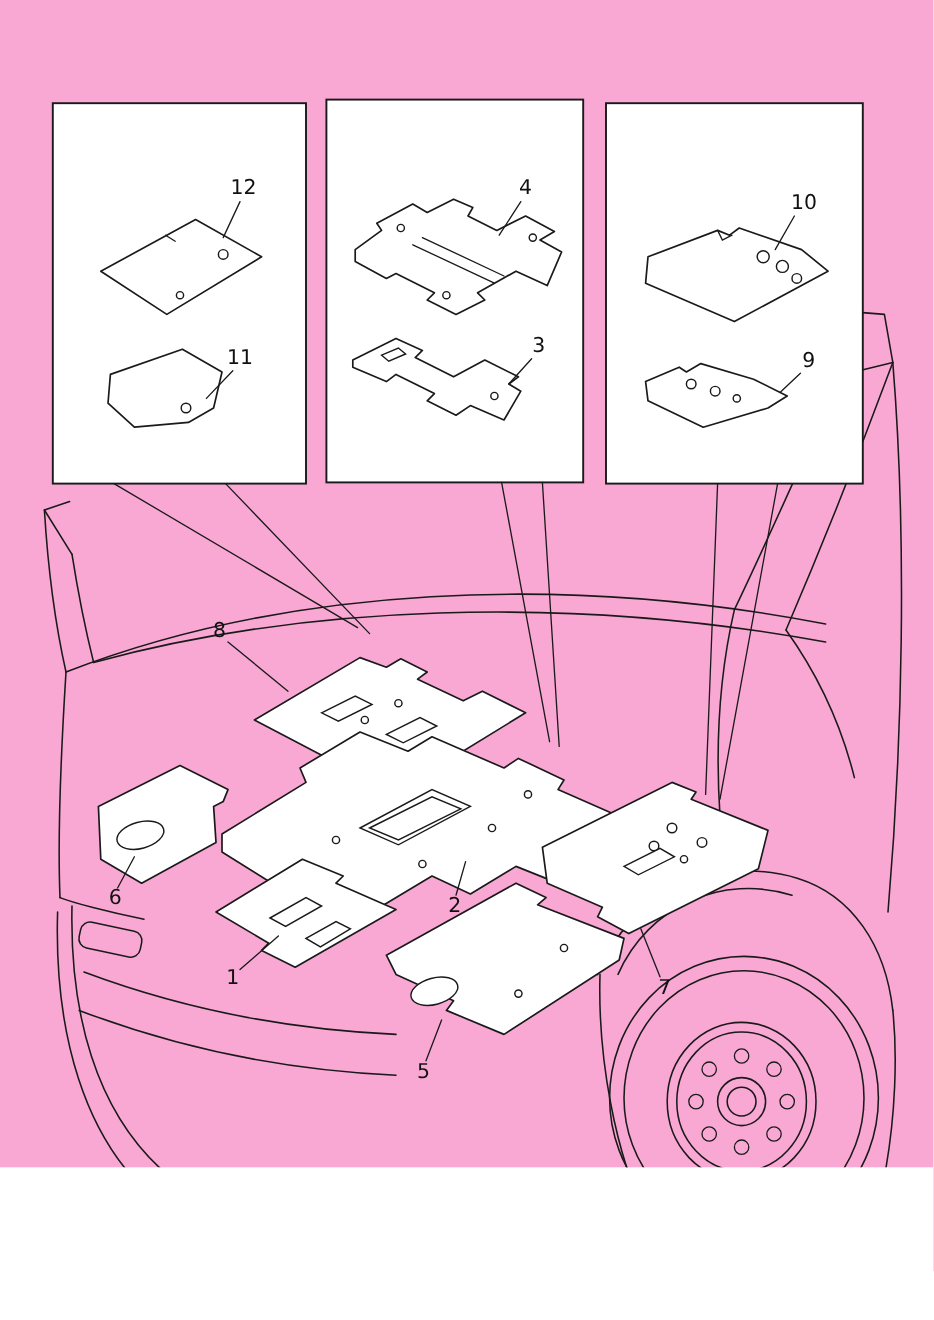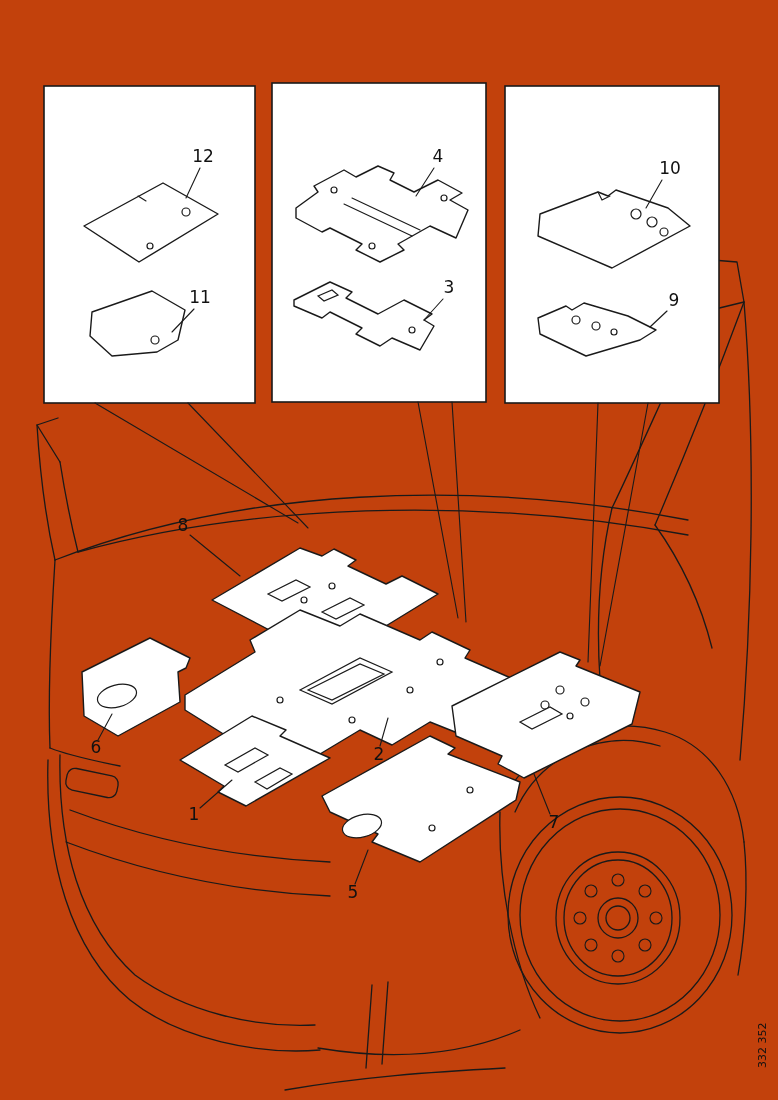--- a/index.html
+++ b/index.html
@@ -4,22 +4,22 @@
 <style>
   html, body {
     margin: 0;
     padding: 0;
     background: #ffffff;
     font-family: "DejaVu Sans", "Liberation Sans", sans-serif;
   }
   .page {
     position: relative;
     width: 778px;
-    height: 1100px;
-    background: #c2410c;
+    height: 973px;
+    background: #f9a8d4;
     overflow: hidden;
   }
   svg { display: block; }
   .ln  { stroke: #1a1a1a; stroke-width: 1.3; fill: none; stroke-linecap: round; stroke-linejoin: round; }
   .lnt { stroke: #1a1a1a; stroke-width: 1.1; fill: none; stroke-linecap: round; }
   .mat { stroke: #1a1a1a; stroke-width: 1.4; fill: #ffffff; stroke-linejoin: round; }
   .hole{ stroke: #1a1a1a; stroke-width: 1.2; fill: #ffffff; }
   .frame { stroke: #1a1a1a; stroke-width: 1.6; fill: #ffffff; }
   .callout {
     font-family: "DejaVu Sans", "Liberation Sans", sans-serif;

